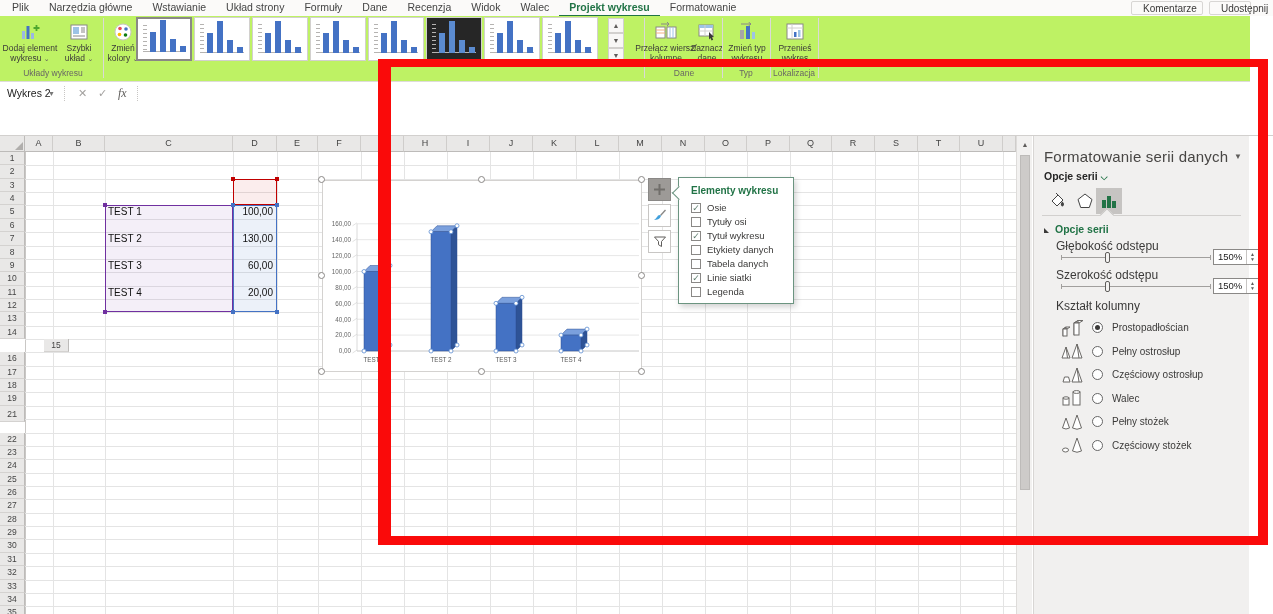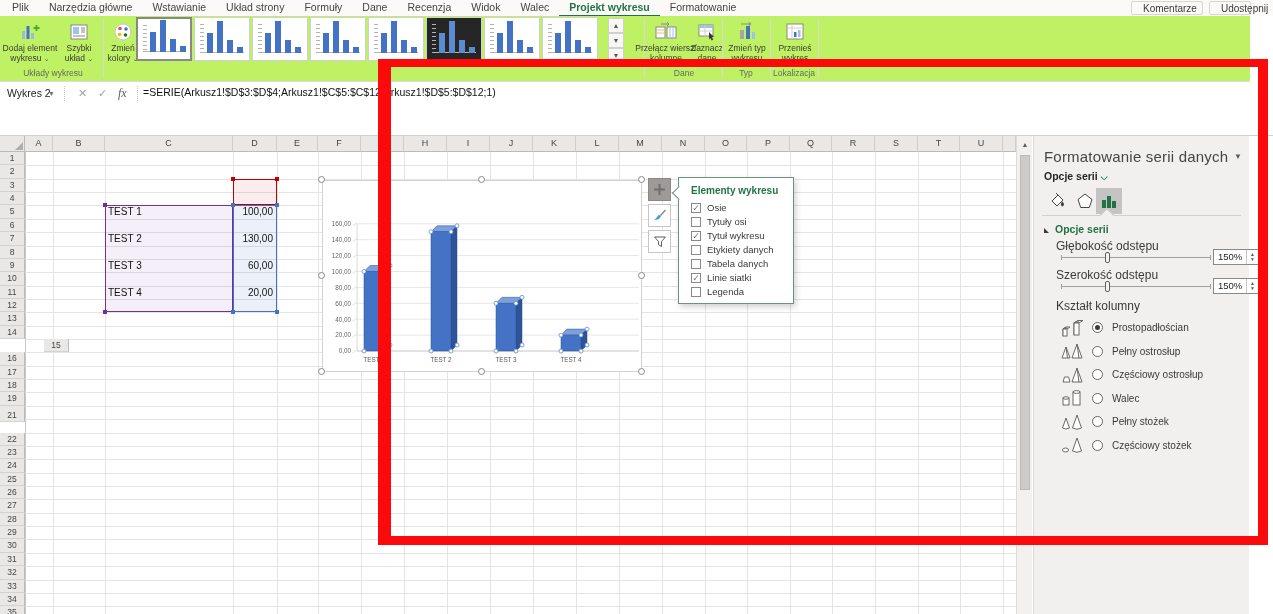--- a/index.html
+++ b/index.html
@@ -305,21 +305,20 @@
 </div>
 
 <div class="abs" id="fbar">
   <div id="namebox">Wykres 2</div>
   <div id="nbarrow">▼</div>
   <div class="fdiv" style="left:64px"></div>
   <div class="fbtn" style="left:78px">✕</div>
   <div class="fbtn" style="left:98px">✓</div>
   <div class="fbtn" id="fx" style="left:118px">fx</div>
   <div class="fdiv" style="left:137px"></div>
-  <div id="formula">=SERIE(Arkusz1!$D$3:$D$4;Arkusz1!$C$5:$C$12;Arkusz1!$D$5:$D$12;1)</div>
 </div>
 
 <div class="abs" id="grid">
     <div class="gvl" style="left: 25px; top: 16px; height: 462px; background: rgb(201, 199, 197);"></div>
     <div class="gvl" style="left: 53px; top: 16px; height: 462px;"></div>
     <div class="gvl" style="left: 105px; top: 16px; height: 462px;"></div>
     <div class="gvl" style="left: 233px; top: 16px; height: 462px;"></div>
     <div class="gvl" style="left: 277px; top: 16px; height: 462px;"></div>
     <div class="gvl" style="left: 318px; top: 16px; height: 462px;"></div>
     <div class="gvl" style="left: 361px; top: 16px; height: 462px;"></div>
@@ -433,21 +432,21 @@
     <div class="rhead" style="top: 149.6px; height: 13.36px; line-height: 13.36px;">11</div>
     <div class="rhead" style="top: 162.96px; height: 13.36px; line-height: 13.36px;">12</div>
     <div class="rhead" style="top: 176.32px; height: 13.36px; line-height: 13.36px;">13</div>
     <div class="rhead" style="top: 189.68px; height: 13.36px; line-height: 13.36px;">14</div>
     <div class="rhead" style="top: 203.04px; height: 13.36px; line-height: 13.36px; margin-left: 44px;">15</div>
     <div class="rhead" style="top: 216.4px; height: 13.36px; line-height: 13.36px;">16</div>
     <div class="rhead" style="top: 229.76px; height: 13.36px; line-height: 13.36px;">17</div>
     <div class="rhead" style="top: 243.12px; height: 13.36px; line-height: 13.36px;">18</div>
     <div class="rhead" style="top: 256.48px; height: 13.36px; line-height: 13.36px;">19</div>
     <div class="rhead" style="top: 269.84px; height: 13.36px; line-height: 13.36px;">20</div>
-    <div class="rhead" style="top: 273px; height: 13.36px; line-height: 13.36px;">21</div>
+    <div class="rhead" style="top: 273px; height: 13.36px; line-height: 13.36px; font-family: Liberation Mono, monospace;">21</div>
     <div class="rhead" style="top: 296.56px; height: 13.36px; line-height: 13.36px;">22</div>
     <div class="rhead" style="top: 309.92px; height: 13.36px; line-height: 13.36px;">23</div>
     <div class="rhead" style="top: 323.28px; height: 13.36px; line-height: 13.36px;">24</div>
     <div class="rhead" style="top: 336.64px; height: 13.36px; line-height: 13.36px;">25</div>
     <div class="rhead" style="top: 350px; height: 13.36px; line-height: 13.36px;">26</div>
     <div class="rhead" style="top: 363.36px; height: 13.36px; line-height: 13.36px;">27</div>
     <div class="rhead" style="top: 376.72px; height: 13.36px; line-height: 13.36px;">28</div>
     <div class="rhead" style="top: 390.08px; height: 13.36px; line-height: 13.36px;">29</div>
     <div class="rhead" style="top: 403.44px; height: 13.36px; line-height: 13.36px;">30</div>
     <div class="rhead" style="top: 416.8px; height: 13.36px; line-height: 13.36px;">31</div>

